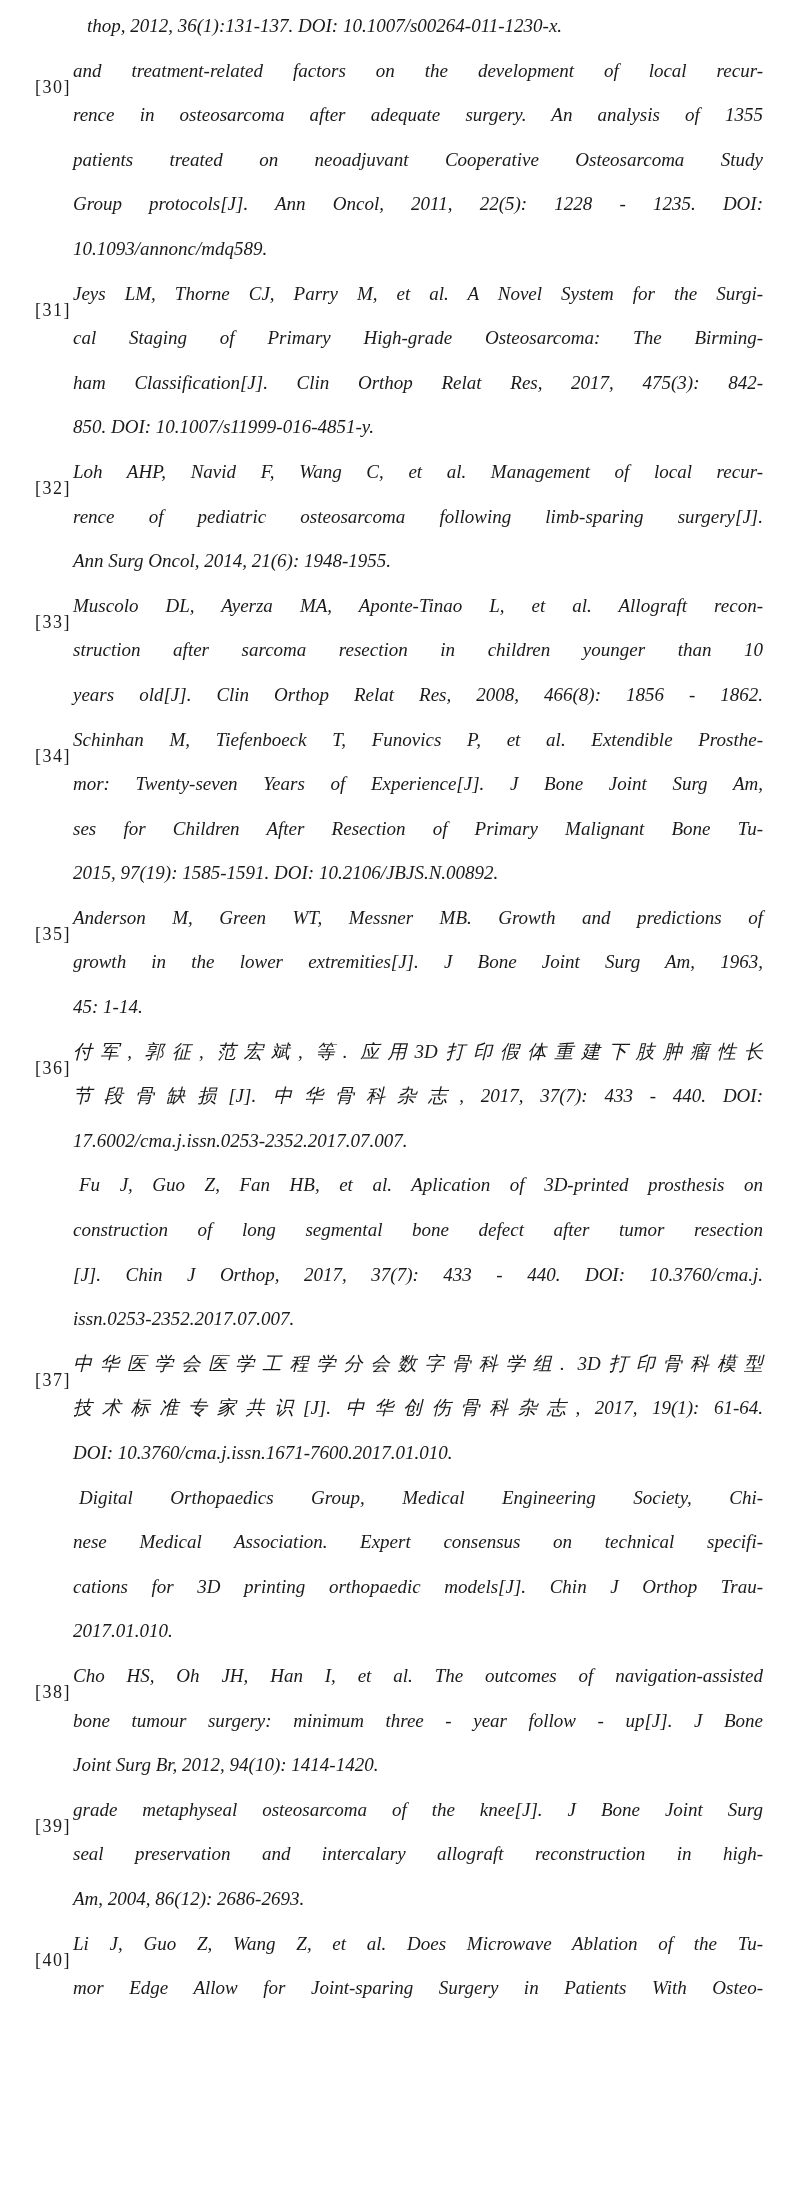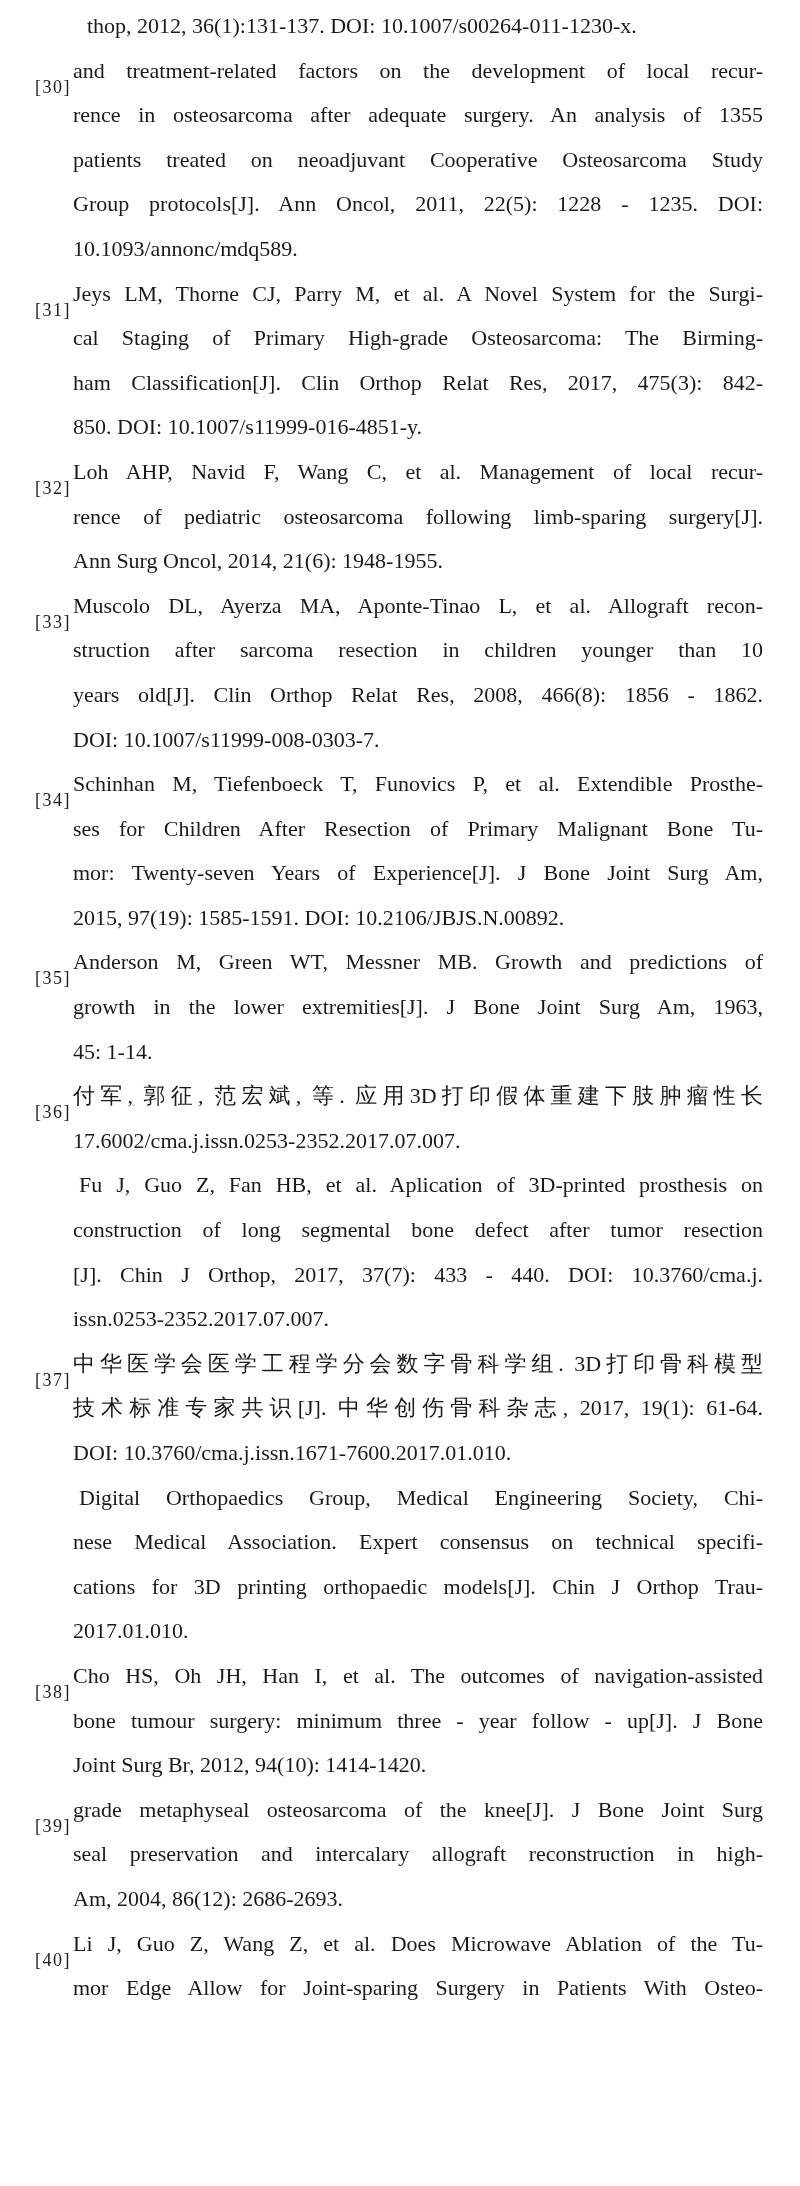--- a/index.html
+++ b/index.html
@@ -28,24 +28,25 @@
     top: 16px;
     height: 44.6px;
     line-height: 44.6px;
     font-size: 18px;
     letter-spacing: 1.5px;
     white-space: nowrap;
   }
   .line {
     height: 44.6px;
     line-height: 44.6px;
-    font-size: 22px;
+    font-size: 19px;
     text-align: justify;
     text-align-last: left;
     overflow: visible;
+    font-style: italic;
   }
   .line.just {
     text-align-last: justify;
   }
   .line.indent {
     text-indent: 6px;
   }
   .line.partial {
     text-indent: 14px; 
   }
@@ -96,50 +97,50 @@
           </div>
         </div>
   </div>
       <div class="ref">
     <span class="ref-label">[33]</span>
     <div class="ref-body">
           <div>
             <div class="line just">Muscolo DL, Ayerza MA, Aponte-Tinao L, et al. Allograft recon-</div>
             <div class="line just">struction after sarcoma resection in children younger than 10</div>
             <div class="line just">years old[J]. Clin Orthop Relat Res, 2008, 466(8): 1856 - 1862.</div>
-            <div class="line">DOI: 10.1007/s11999-008-0303-7.</div>
           </div>
         </div>
   </div>
       <div class="ref">
     <span class="ref-label">[34]</span>
     <div class="ref-body">
           <div>
             <div class="line just">Schinhan M, Tiefenboeck T, Funovics P, et al. Extendible Prosthe-</div>
+            <div class="line just">mor: Twenty-seven Years of Experience[J]. J Bone Joint Surg Am,</div>
             <div class="line just">ses for Children After Resection of Primary Malignant Bone Tu-</div>
-            <div class="line just">mor: Twenty-seven Years of Experience[J]. J Bone Joint Surg Am,</div>
             <div class="line">2015, 97(19): 1585-1591. DOI: 10.2106/JBJS.N.00892.</div>
           </div>
         </div>
   </div>
       <div class="ref">
     <span class="ref-label">[35]</span>
     <div class="ref-body">
           <div>
             <div class="line just">Anderson M, Green WT, Messner MB. Growth and predictions of</div>
             <div class="line just">growth in the lower extremities[J]. J Bone Joint Surg Am, 1963,</div>
             <div class="line">45: 1-14.</div>
           </div>
         </div>
   </div>
       <div class="ref">
     <span class="ref-label">[36]</span>
     <div class="ref-body">
           <div>
             <div class="line just">付军, 郭征, 范宏斌, 等. 应用3D打印假体重建下肢肿瘤性长</div>
+            <div class="line just">节段骨缺损[J]. 中华骨科杂志, 2017, 37(7): 433 - 440. DOI:</div>
             <div class="line">17.6002/cma.j.issn.0253-2352.2017.07.007.</div>
           </div>
           <div>
             <div class="line just indent">Fu J, Guo Z, Fan HB, et al. Aplication of 3D-printed prosthesis on</div>
             <div class="line just">construction of long segmental bone defect after tumor resection</div>
             <div class="line just">[J]. Chin J Orthop, 2017, 37(7): 433 - 440. DOI: 10.3760/cma.j.</div>
             <div class="line">issn.0253-2352.2017.07.007.</div>
           </div>
         </div>
   </div>

